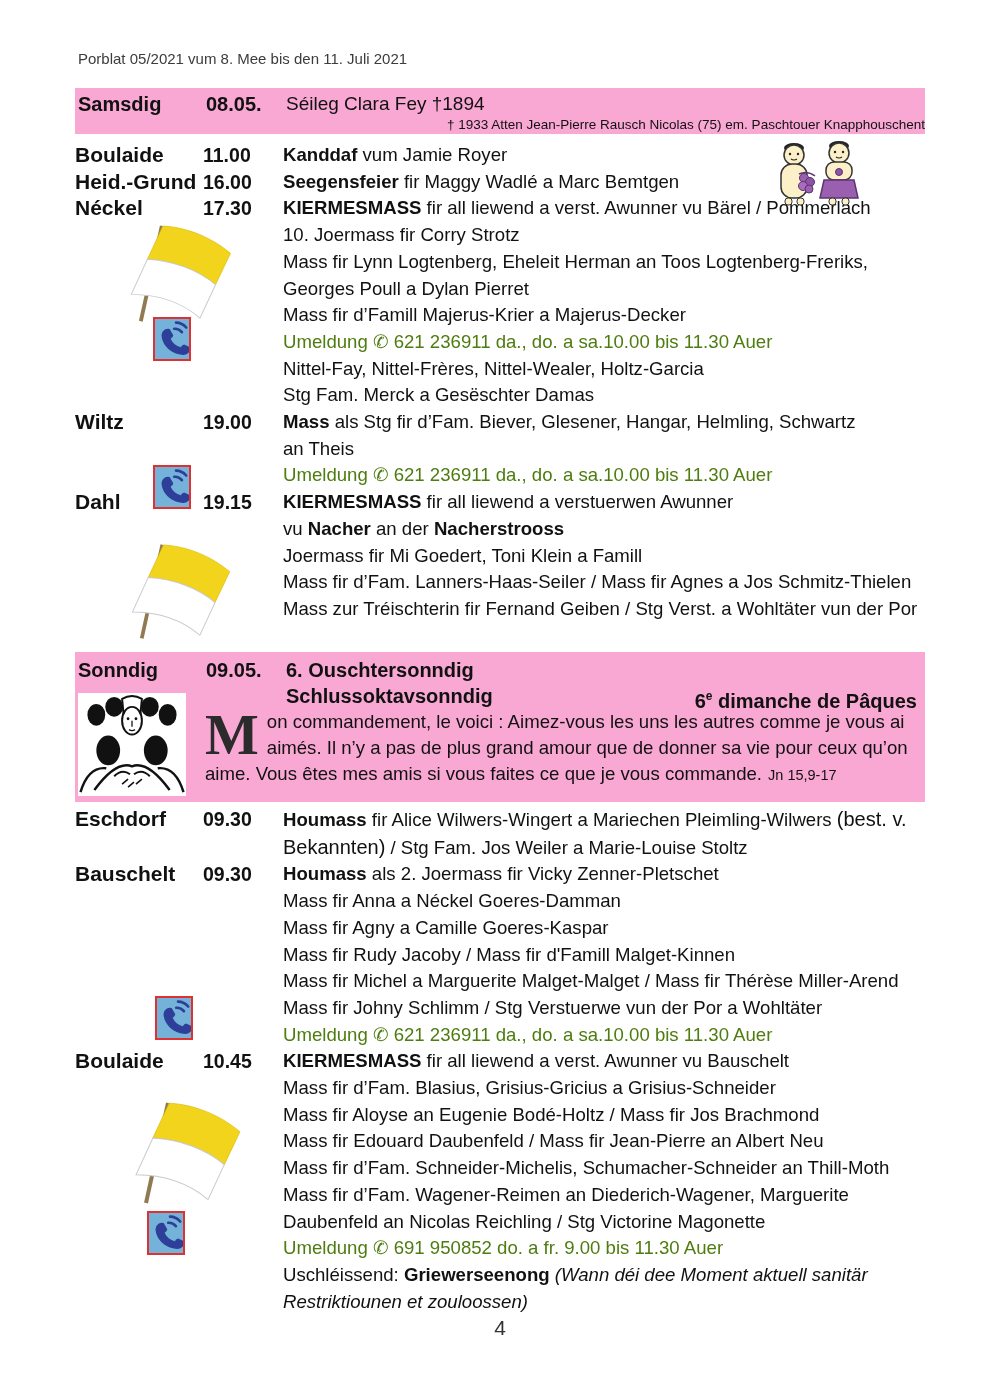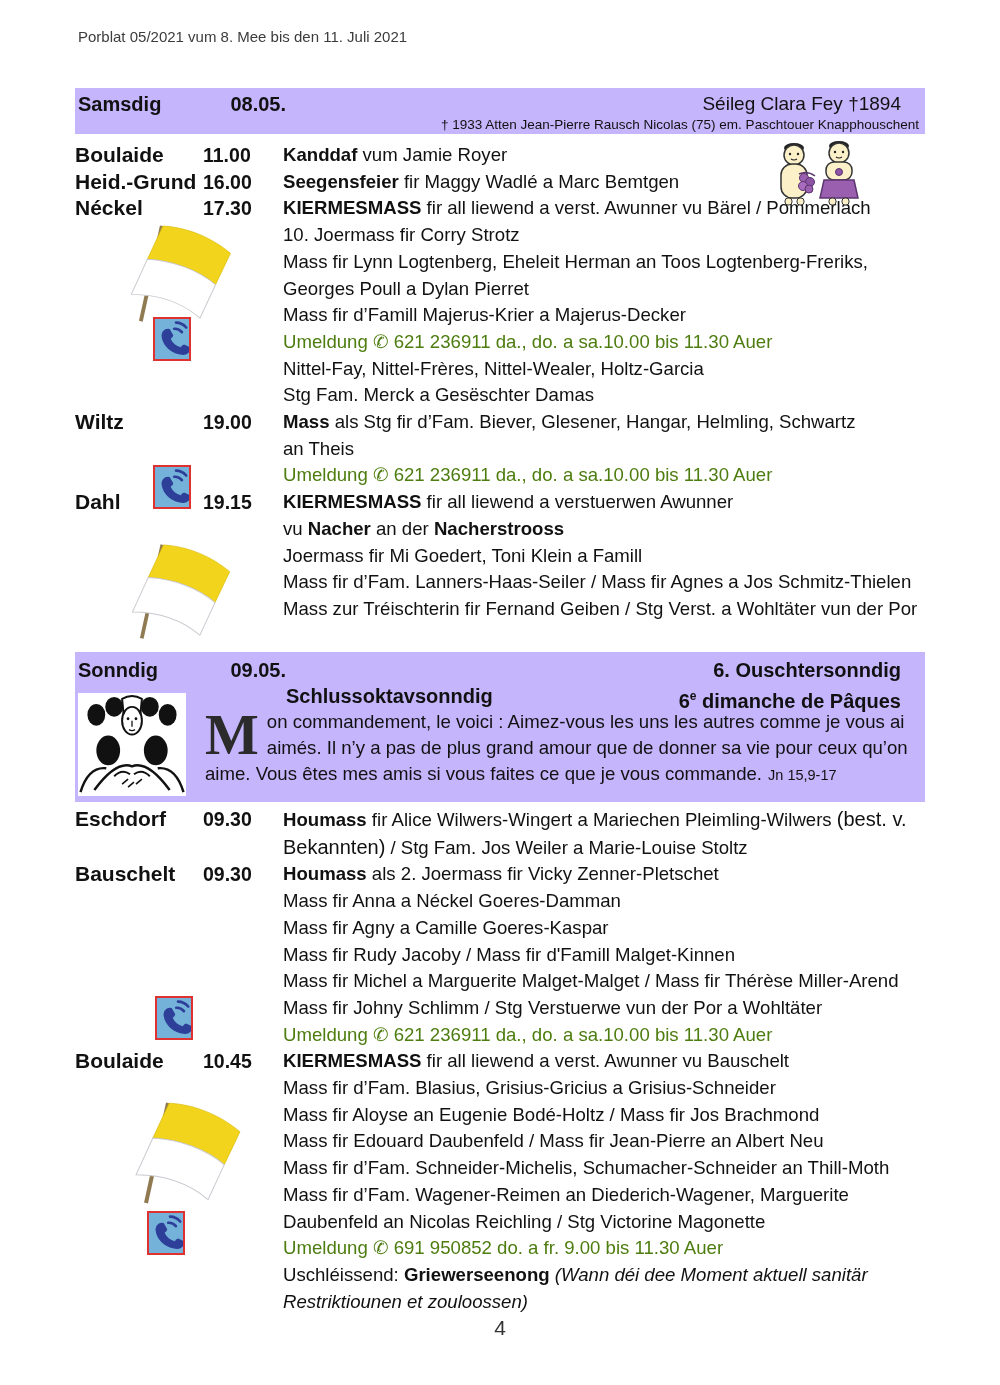--- a/index.html
+++ b/index.html
@@ -2,34 +2,34 @@
 <html><head>
 <meta charset="utf-8">
 <style>
   html,body{margin:0;padding:0;}
   body{
     width:1000px;height:1385px;background:#ffffff;position:relative;
     font-family:"Liberation Sans","DejaVu Sans",sans-serif;color:#111;
     -webkit-font-smoothing:antialiased;
   }
   .abs{position:absolute;}
-  .doc-header{left:78px;top:28px;font-size:15px;color:#3c3c3c;}
+  .doc-header{left:78px;top:50px;font-size:15px;color:#3c3c3c;}
   
-  .band{left:75px;width:850px;background:#c4b5fd;}
+  .band{left:75px;width:850px;background:#f9a8d4;}
   .band1{top:88px;height:46px;}
   .band2{top:652px;height:150px;}
   .band-row{display:flex;line-height:26px;padding-top:3px;}
   .band2 .band-row{padding-top:5px;}
   .band2 .band-row.row2{padding-top:0;}
   .bcell-place{width:128px;padding-left:3px;font-weight:700;font-size:20px;flex:none;}
-  .bcell-time{width:80px;font-weight:700;font-size:20px;flex:none;text-align:right;}
-  .bcell-title{flex:1;font-size:19px;padding-right:24px;text-align:right;}
+  .bcell-time{width:80px;font-weight:700;font-size:20px;flex:none;}
+  .bcell-title{flex:1;font-size:19px;padding-right:8px;}
   .bcell-title.bold{font-weight:700;font-size:20px;}
   .spread{display:flex;justify-content:space-between;}
-  .band-note{text-align:right;font-size:13.5px;line-height:15px;padding-right:6px;}
+  .band-note{text-align:right;font-size:13.5px;line-height:15px;}
   sup{font-size:12px;}
   
   .people-box{position:absolute;left:3px;top:41px;width:108px;height:103px;background:#fff;}
   .gospel{position:absolute;left:130px;top:57px;width:714px;font-size:18.6px;line-height:26px;color:#111;}
   .dropcap{float:left;font-family:"Liberation Serif","DejaVu Serif",serif;font-weight:700;
     font-size:57px;line-height:45px;padding:3px 8px 0 0;color:#2b2b2b;}
   .gospel .ref{font-size:14.5px;margin-left:6px;}
   
   .sched{left:75px;width:850px;}
   .sched-sat{top:142px;}

